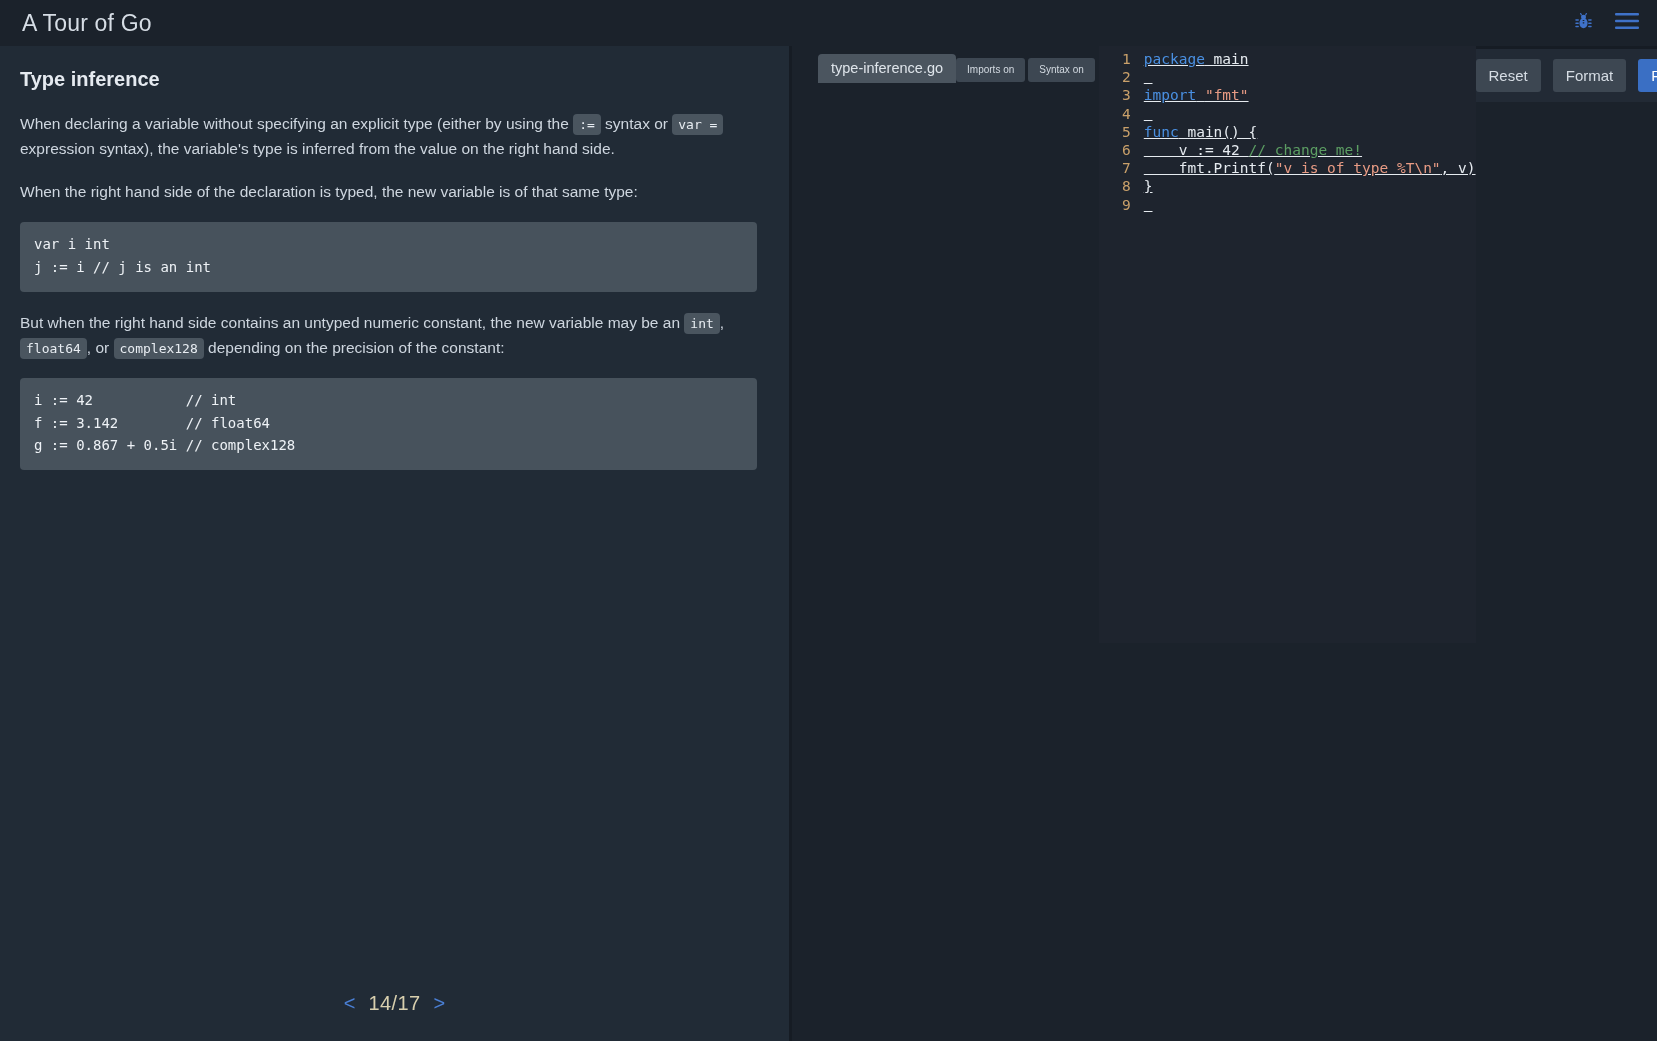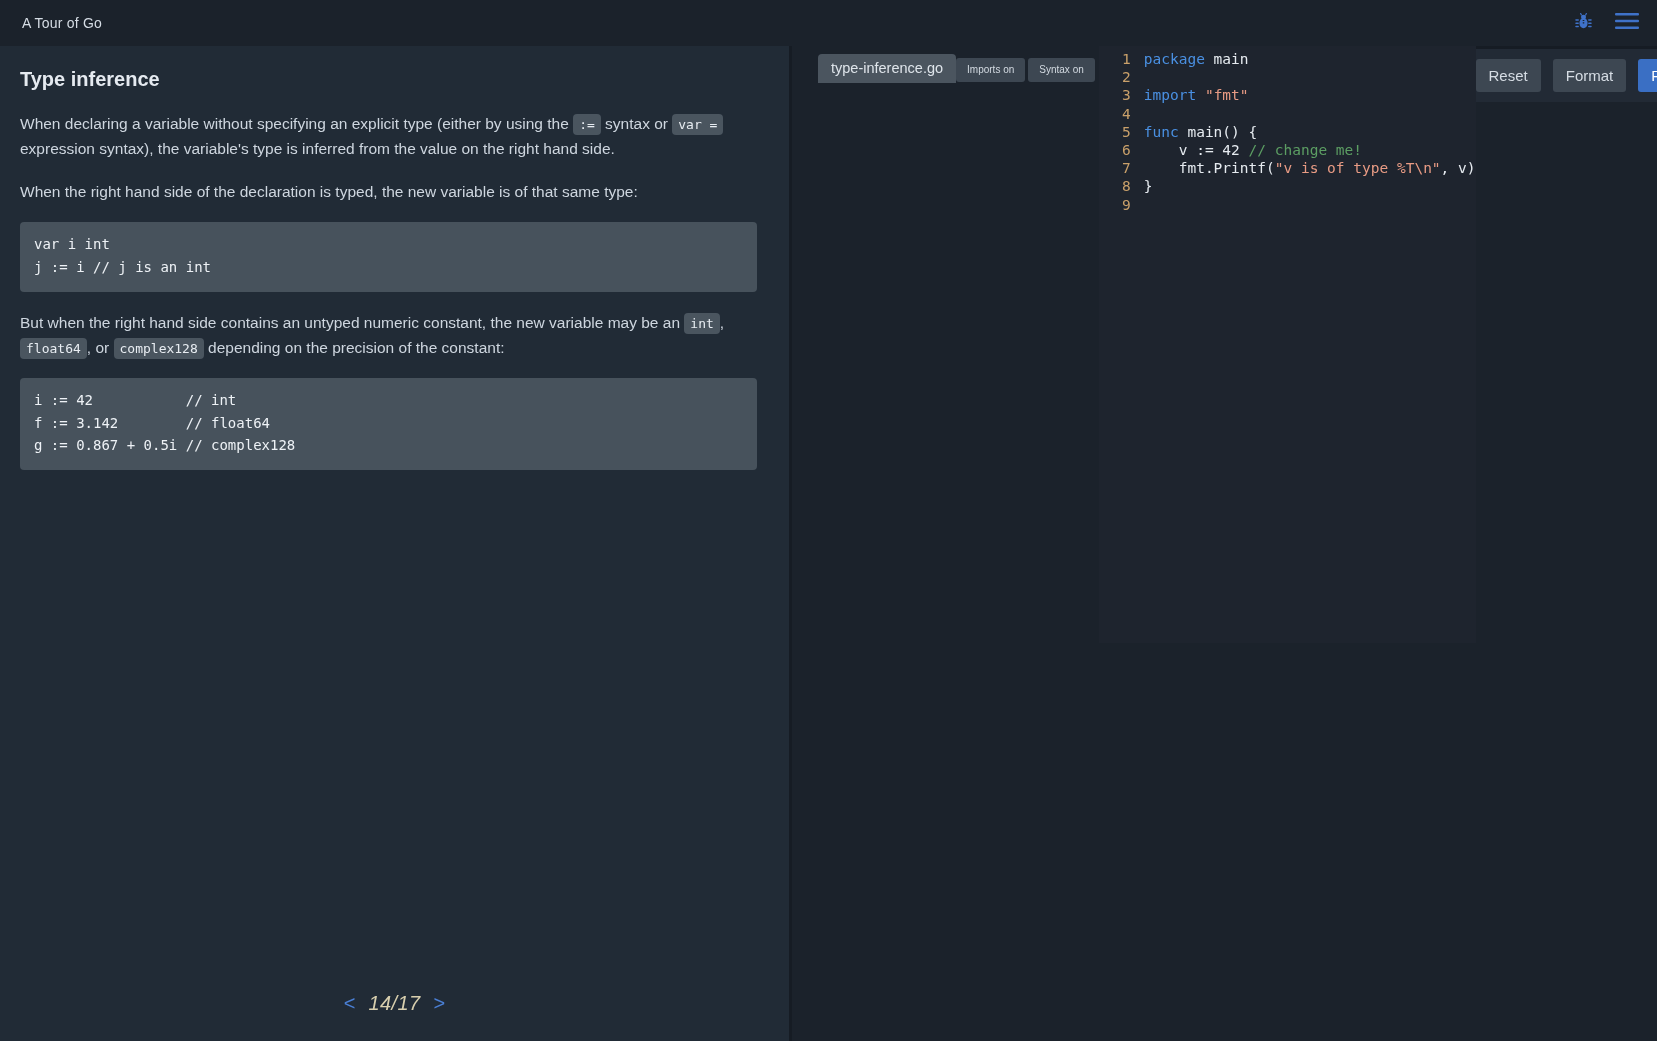--- a/index.html
+++ b/index.html
@@ -15,21 +15,21 @@
   #topbar {
     height: 46px;
     background: #1b222b;
     display: flex;
     align-items: center;
     padding: 0 18px 0 22px;
     position: relative;
   }
   #app-title {
     color: #d6dde5;
-    font-size: 14px;
+    font-size: 23px;
     font-weight: 400;
     letter-spacing: .2px;
   }
   #topbar-actions {
     margin-left: auto;
     display: flex;
     align-items: center;
     gap: 22px;
   }
   .topicon { cursor: pointer; display: block; }
@@ -99,21 +99,20 @@
   .pager-arrow {
     color: #4a7fd4;
     cursor: pointer;
     font-family: "Liberation Sans", sans-serif;
     user-select: none;
   }
   #pager-count {
     color: #d8cfae;
     font-size: 20px;
     letter-spacing: .4px;
-    font-style: italic;
   }
 
   
   #playground {
     width: 868px;
     display: flex;
     flex-direction: row;
     background: #1b222b;
     border-left: 3px solid #161c24;
   }
@@ -175,20 +174,21 @@
     flex: none;
     user-select: none;
   }
   #gutter div { height: 18.2px; }
   #codearea {
     padding-left: 13px;
     color: #e6ebf0;
     white-space: pre;
     flex: 1;
     cursor: text;
+    text-decoration: underline;
   }
   #codearea div { height: 18.2px; }
   .k  { color: #4a90e2; }
   .s  { color: #e89b84; }
   .c  { color: #5c9e63; }
   .n  { color: #e6ebf0; }
 
   
   #actionbar {
     height: 56px;

